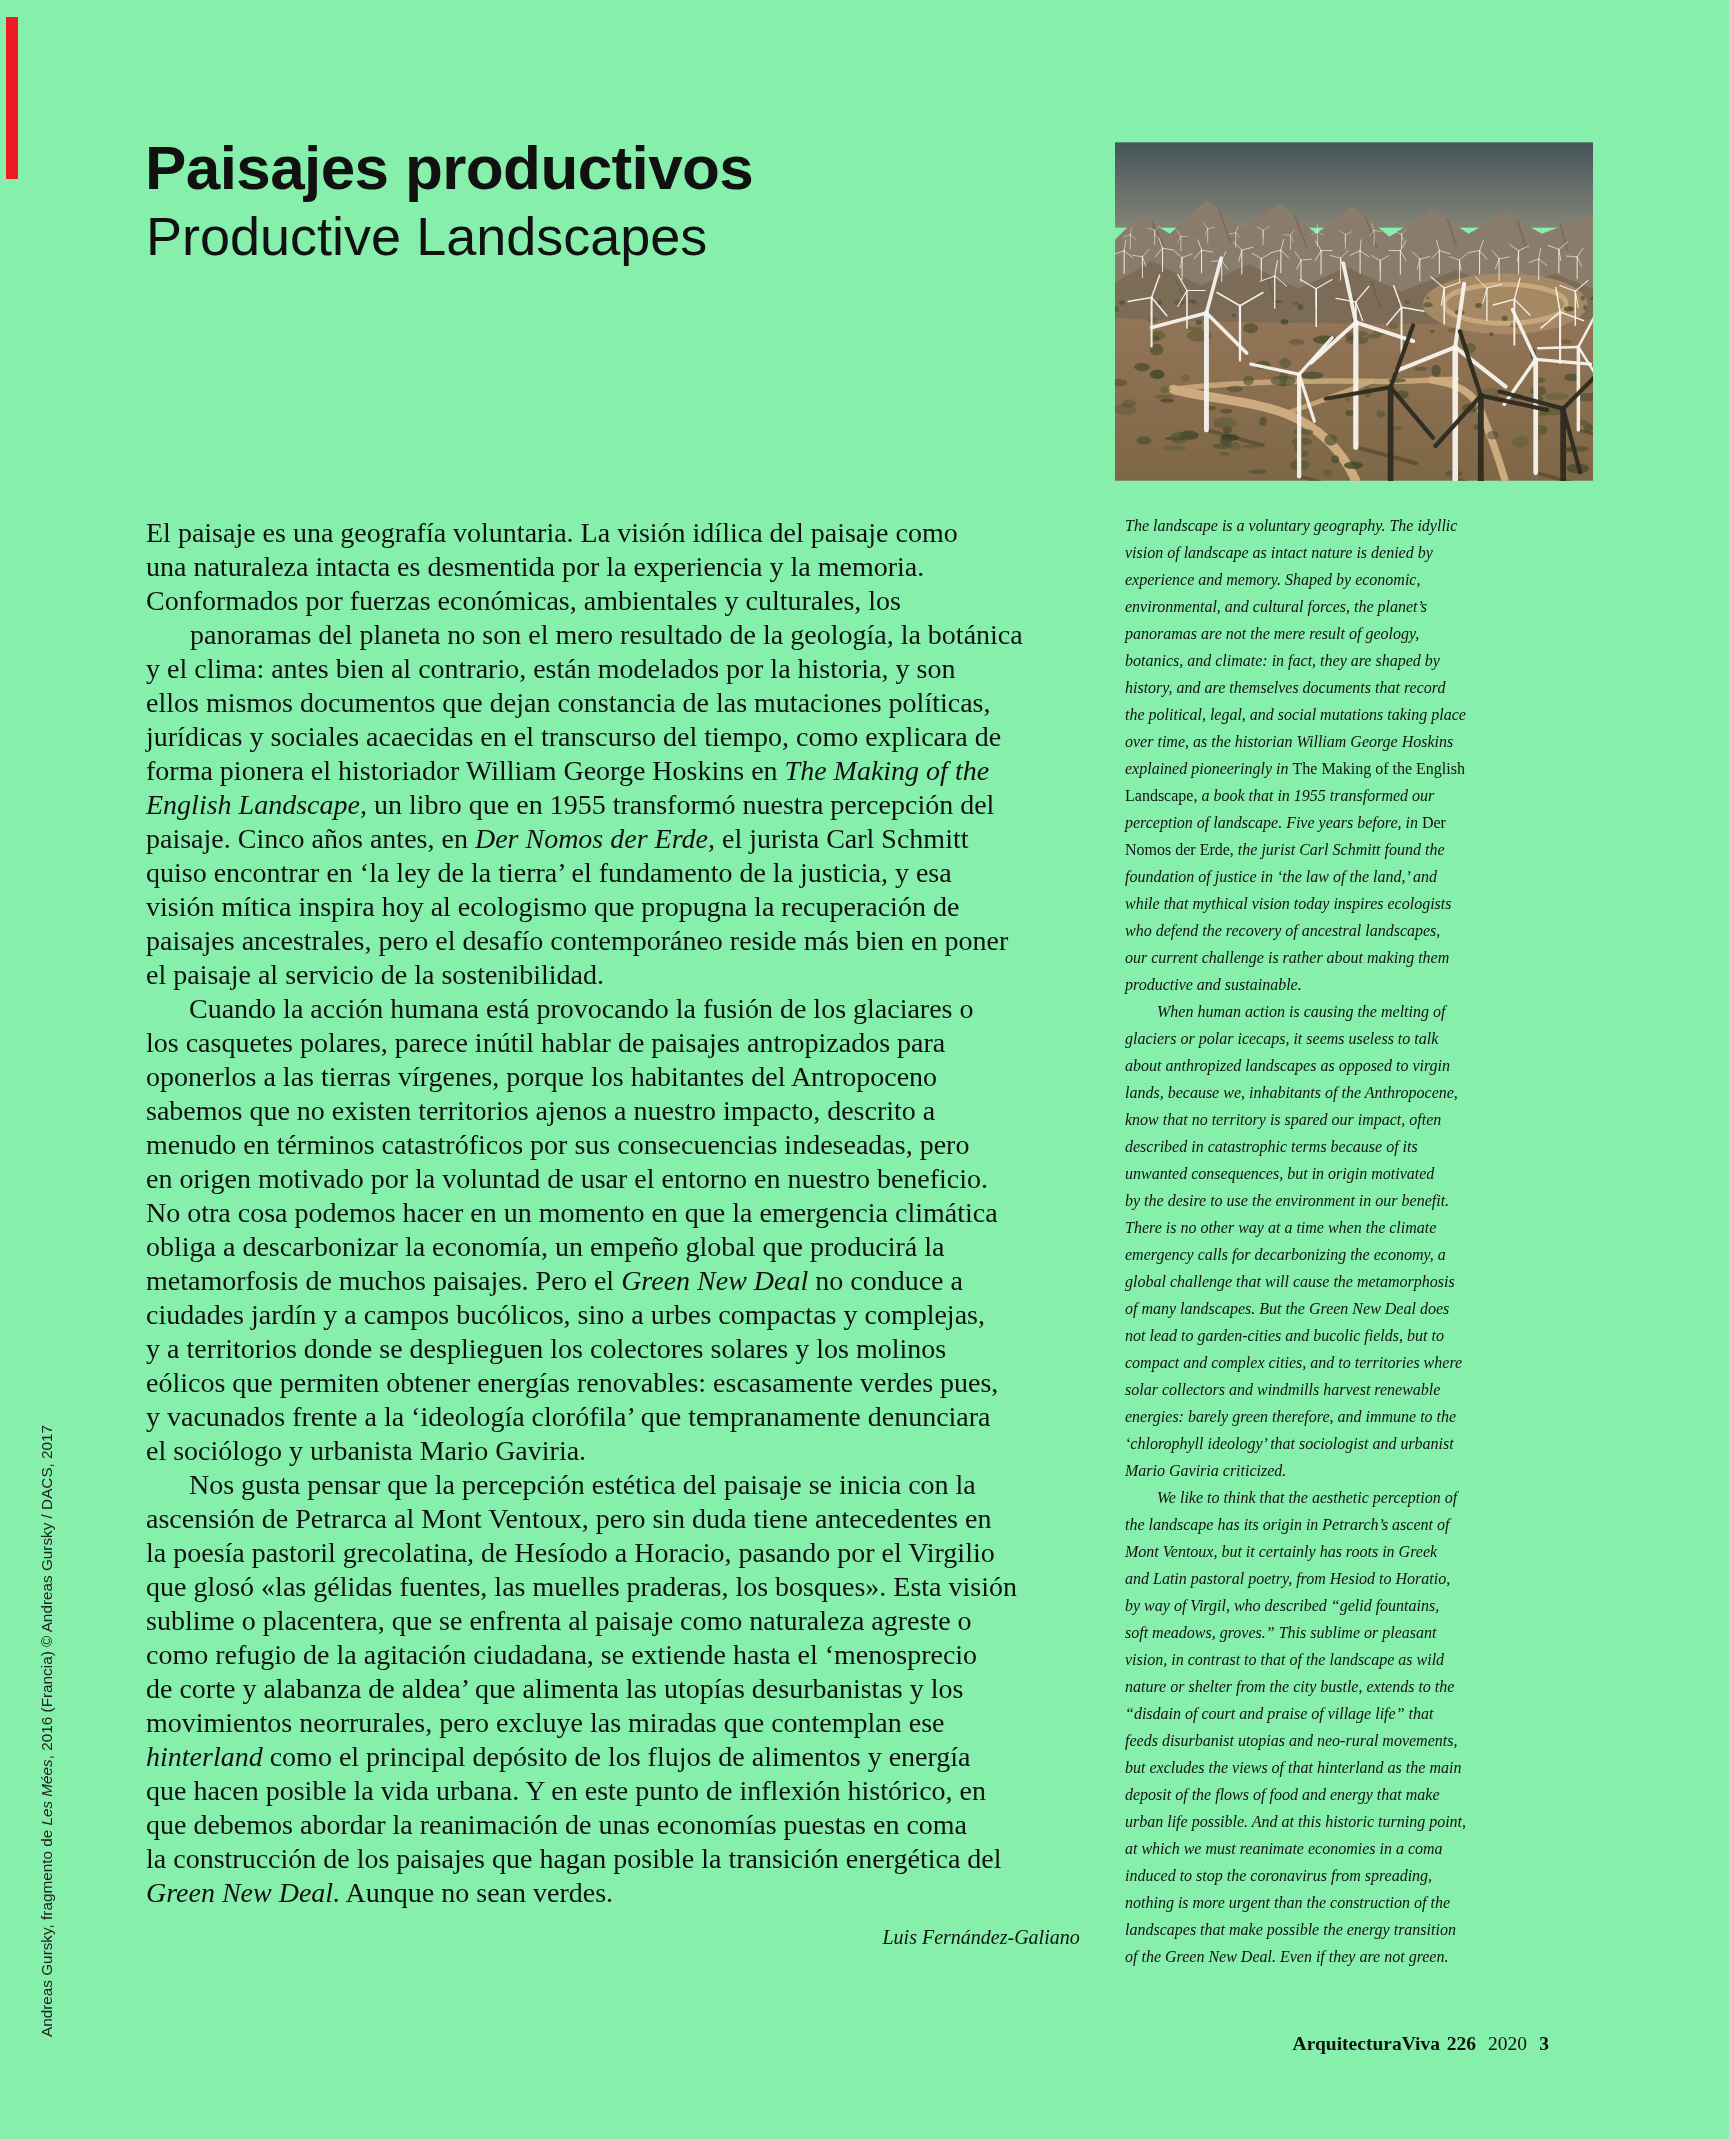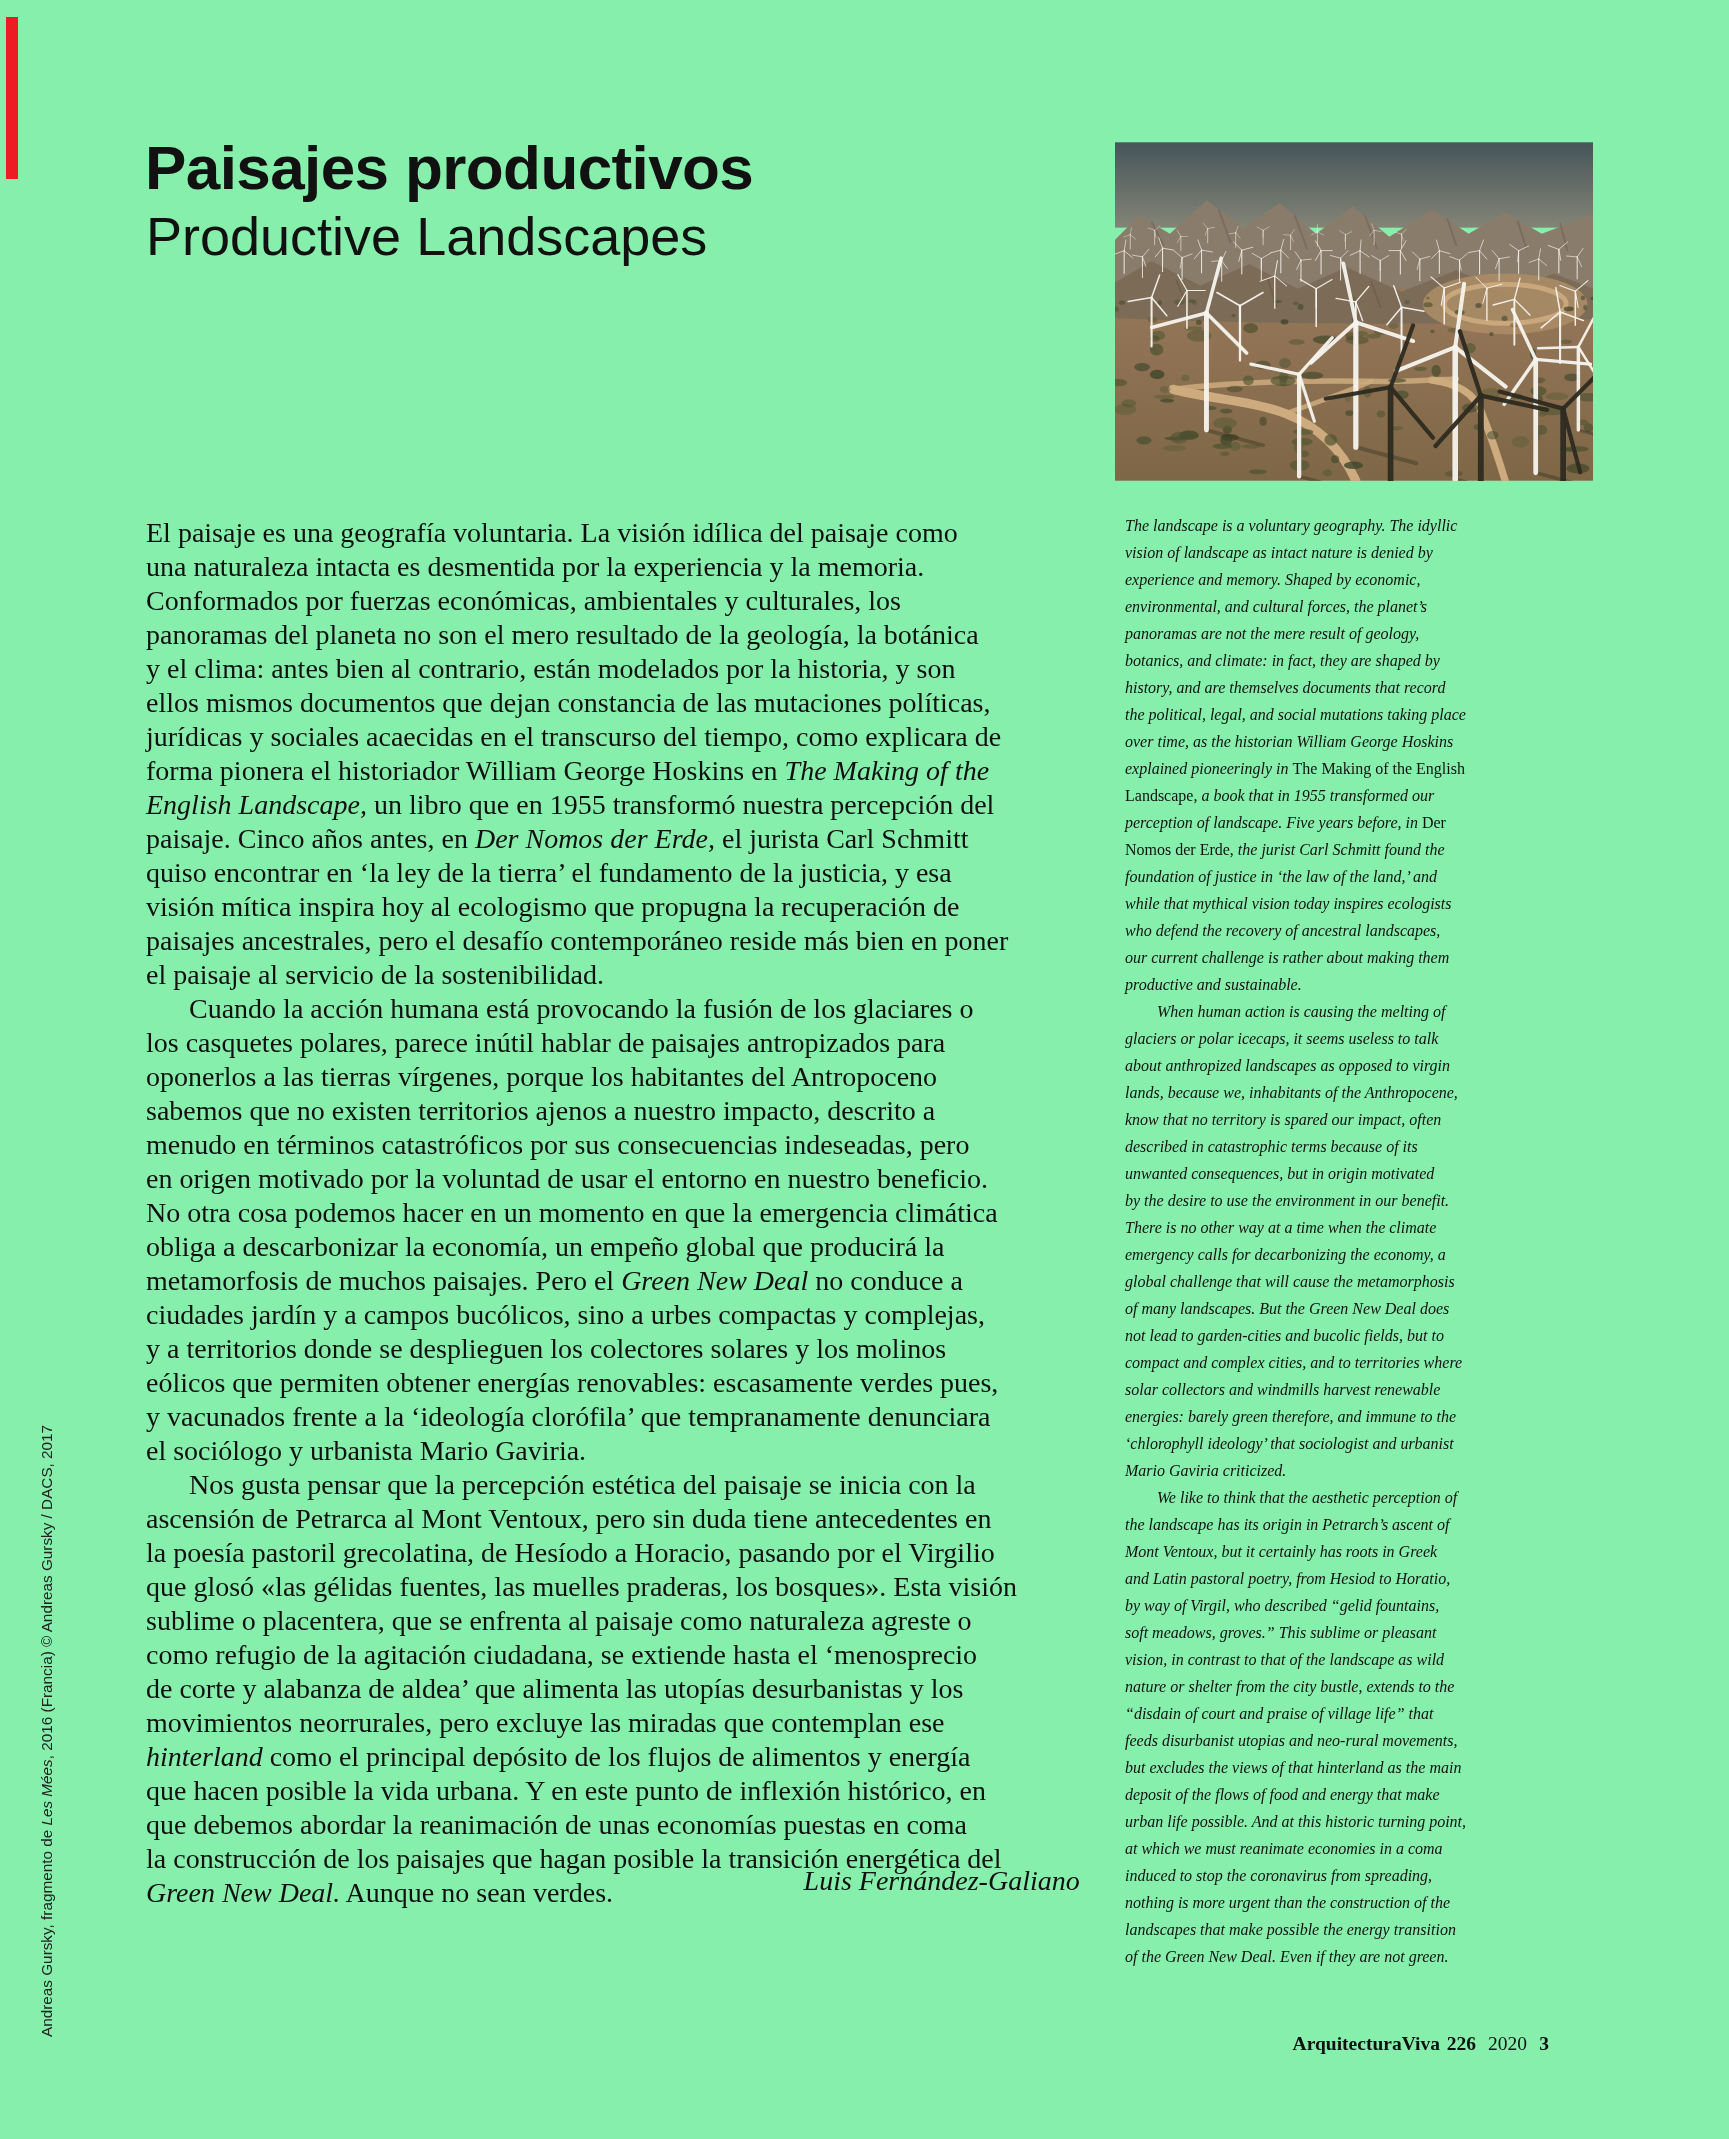--- a/index.html
+++ b/index.html
@@ -67,27 +67,27 @@
   .col-es .indent{padding-left:43px;}
   .col-en{
     left:1125px; top:512px;
     width:473px;
     font-size:16px;
     line-height:27px;
   }
   .col-en .indent{padding-left:32px;}
   .signature{
     position:absolute;
-    left:146px; top:1864px;
+    left:146px; top:1920px;
     width:952px;
     padding-right:18.3px;
     box-sizing:border-box;
     text-align:right;
     font-style:italic;
-    font-size:28px;
+    font-size:20px;
     line-height:34px;
   }
   .footer{
     position:absolute;
     top:2033px; right:180px;
     font-size:19.5px;
     line-height:1.1;
     white-space:nowrap;
   }
   .footer .b{font-weight:bold;}
@@ -500,21 +500,21 @@
         </g>
     </svg>
   </figure>
 
   <div class="credit" id="credit"><span style="font-style: normal;">Andreas Gursky, fragmento de </span><span style="font-style: italic;">Les Mées</span><span style="font-style: normal;">, 2016 (Francia) © Andreas Gursky / DACS, 2017</span></div>
 
   <div class="col col-es" id="col-es">
       <div class="line"><span style="font-style: normal;">El paisaje es una geografía voluntaria. La visión idílica del paisaje como</span></div>
       <div class="line"><span style="font-style: normal;">una naturaleza intacta es desmentida por la experiencia y la memoria.</span></div>
       <div class="line"><span style="font-style: normal;">Conformados por fuerzas económicas, ambientales y culturales, los</span></div>
-      <div class="line"><span style="font-style: normal;">panoramas del planeta no son el mero resultado de la geología, la botánica</span></div>
+      <div class="line"><span style="font-style: normal; margin-left: 44px;">panoramas del planeta no son el mero resultado de la geología, la botánica</span></div>
       <div class="line"><span style="font-style: normal;">y el clima: antes bien al contrario, están modelados por la historia, y son</span></div>
       <div class="line"><span style="font-style: normal;">ellos mismos documentos que dejan constancia de las mutaciones políticas,</span></div>
       <div class="line"><span style="font-style: normal;">jurídicas y sociales acaecidas en el transcurso del tiempo, como explicara de</span></div>
       <div class="line"><span style="font-style: normal;">forma pionera el historiador William George Hoskins en </span><span style="font-style: italic;">The Making of the</span></div>
       <div class="line"><span style="font-style: italic;">English Landscape,</span><span style="font-style: normal; text-align: center;"> un libro que en 1955 transformó nuestra percepción del</span></div>
       <div class="line"><span style="font-style: normal;">paisaje. Cinco años antes, en </span><span style="font-style: italic;">Der Nomos der Erde,</span><span style="font-style: normal;"> el jurista Carl Schmitt</span></div>
       <div class="line"><span style="font-style: normal;">quiso encontrar en ‘la ley de la tierra’ el fundamento de la justicia, y esa</span></div>
       <div class="line"><span style="font-style: normal;">visión mítica inspira hoy al ecologismo que propugna la recuperación de</span></div>
       <div class="line"><span style="font-style: normal;">paisajes ancestrales, pero el desafío contemporáneo reside más bien en poner</span></div>
       <div class="line"><span style="font-style: normal;">el paisaje al servicio de la sostenibilidad.</span></div>

